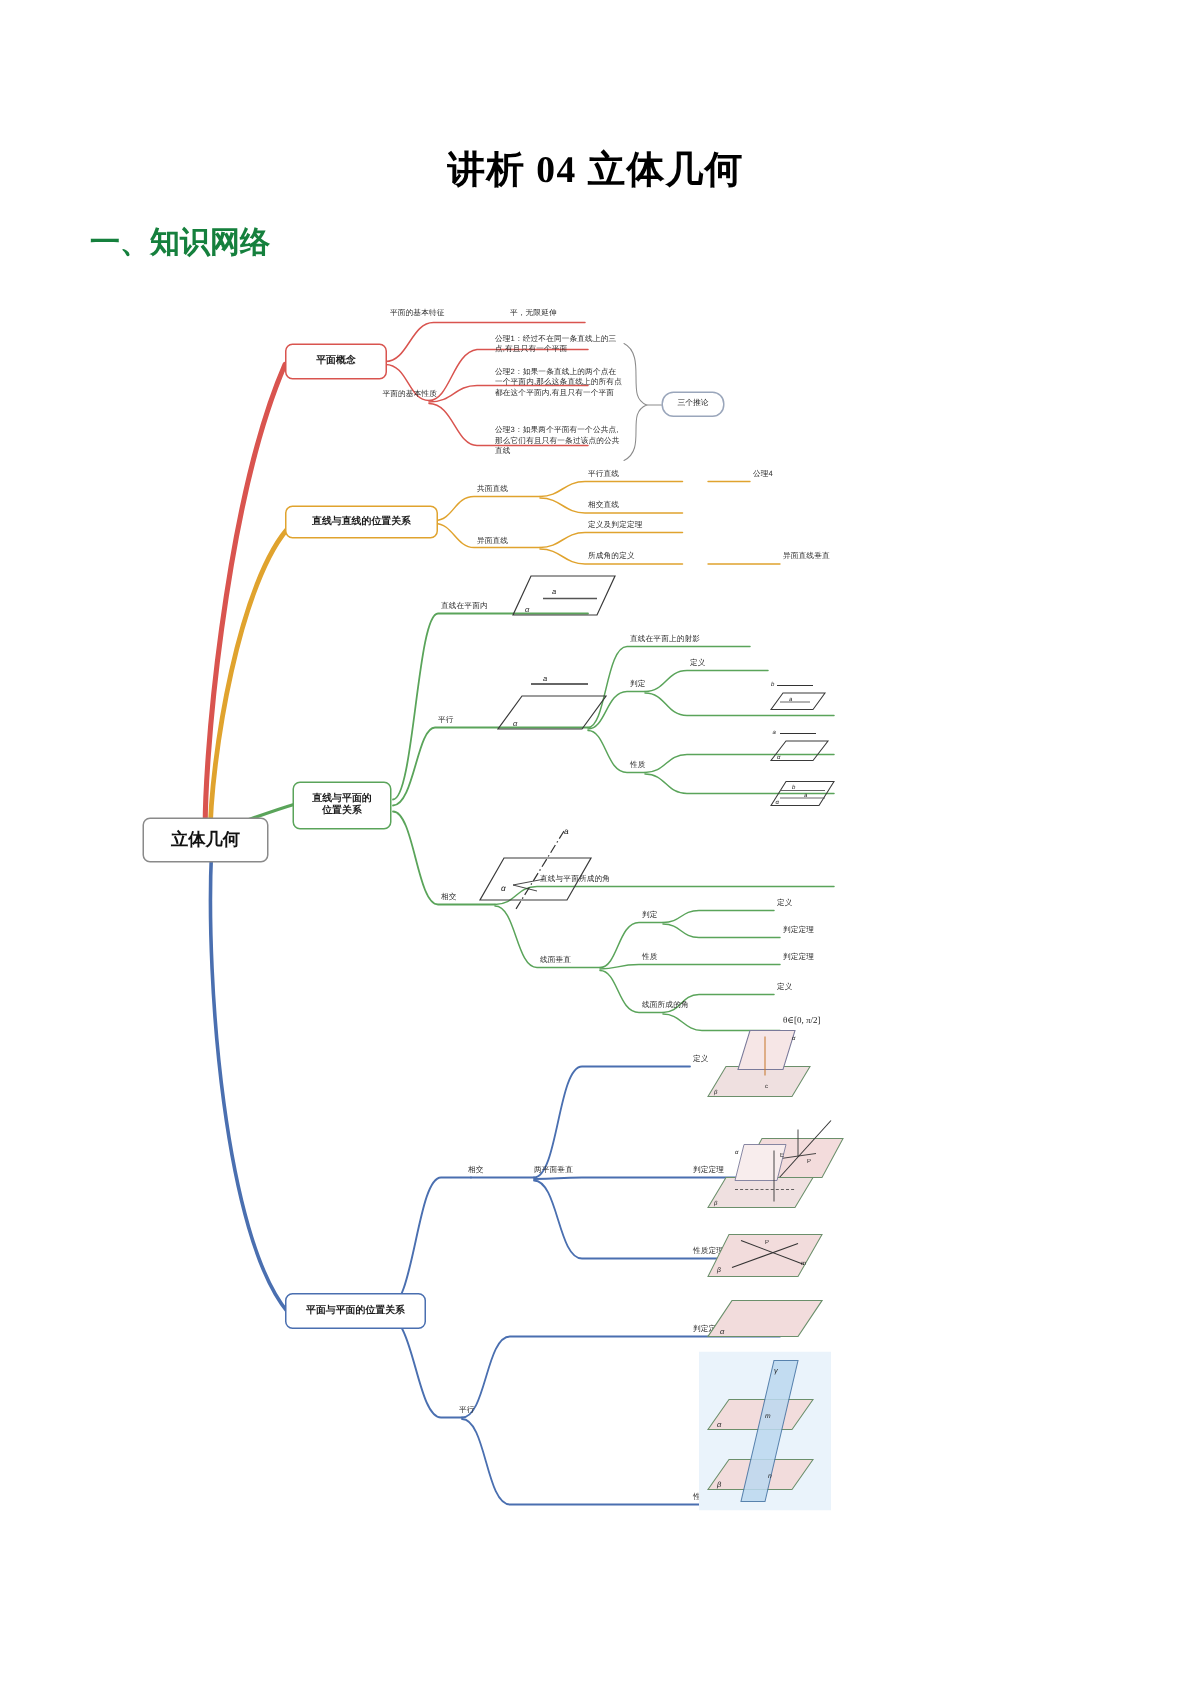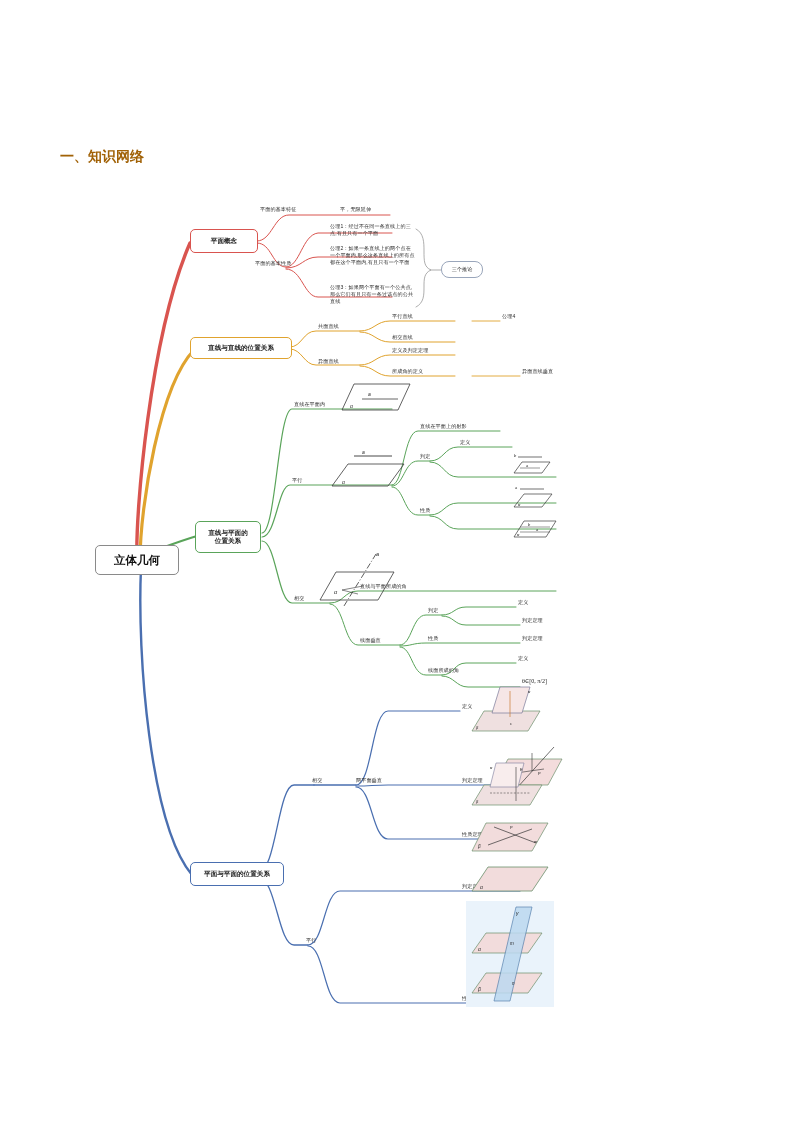--- a/index.html
+++ b/index.html
@@ -16,22 +16,22 @@
   .doc-title {
     position:absolute; left:0; top:96px; width:794px;
     text-align:center;
     font-family:"Liberation Serif","DejaVu Serif",serif;
     font-weight:bold; font-size:25px; letter-spacing:1px;
     color:#000;
   }
   .section-heading {
     position:absolute; left:60px; top:148px;
     font-family:Liberation Sans, sans-serif;
-    font-weight:bold; font-size:14px;
-    color:#a16207;
+    font-weight:bold; font-size:20px;
+    color:#15803d;
   }
 
   
   .mindmap { position:absolute; left:0; top:185px; width:794px; height:870px; }
   .mm-svg { position:absolute; left:0; top:0; width:794px; height:870px; }
 
   .node {
     position:absolute;
     box-sizing:border-box;
     border-radius:5px;
@@ -76,20 +76,21 @@
   }
 
   
   .thumb { position:absolute; }
 </style>
 </head>
 <body>
 
 <div class="page">
 
+  <div class="doc-title">讲析 04 立体几何</div>
   <div class="section-heading">一、知识网络</div>
 
   <div class="mindmap">
 
     <svg class="mm-svg" viewBox="0 0 794 870">
       <g fill="none" stroke-linecap="round">
 
         <path d="M137,375 C135,330 150,150 190,58" stroke="#d9544f" stroke-width="3.4"></path>
 
         <path d="M140,376 C140,320 160,200 194,165" stroke="#e0a32e" stroke-width="3.2"></path>

